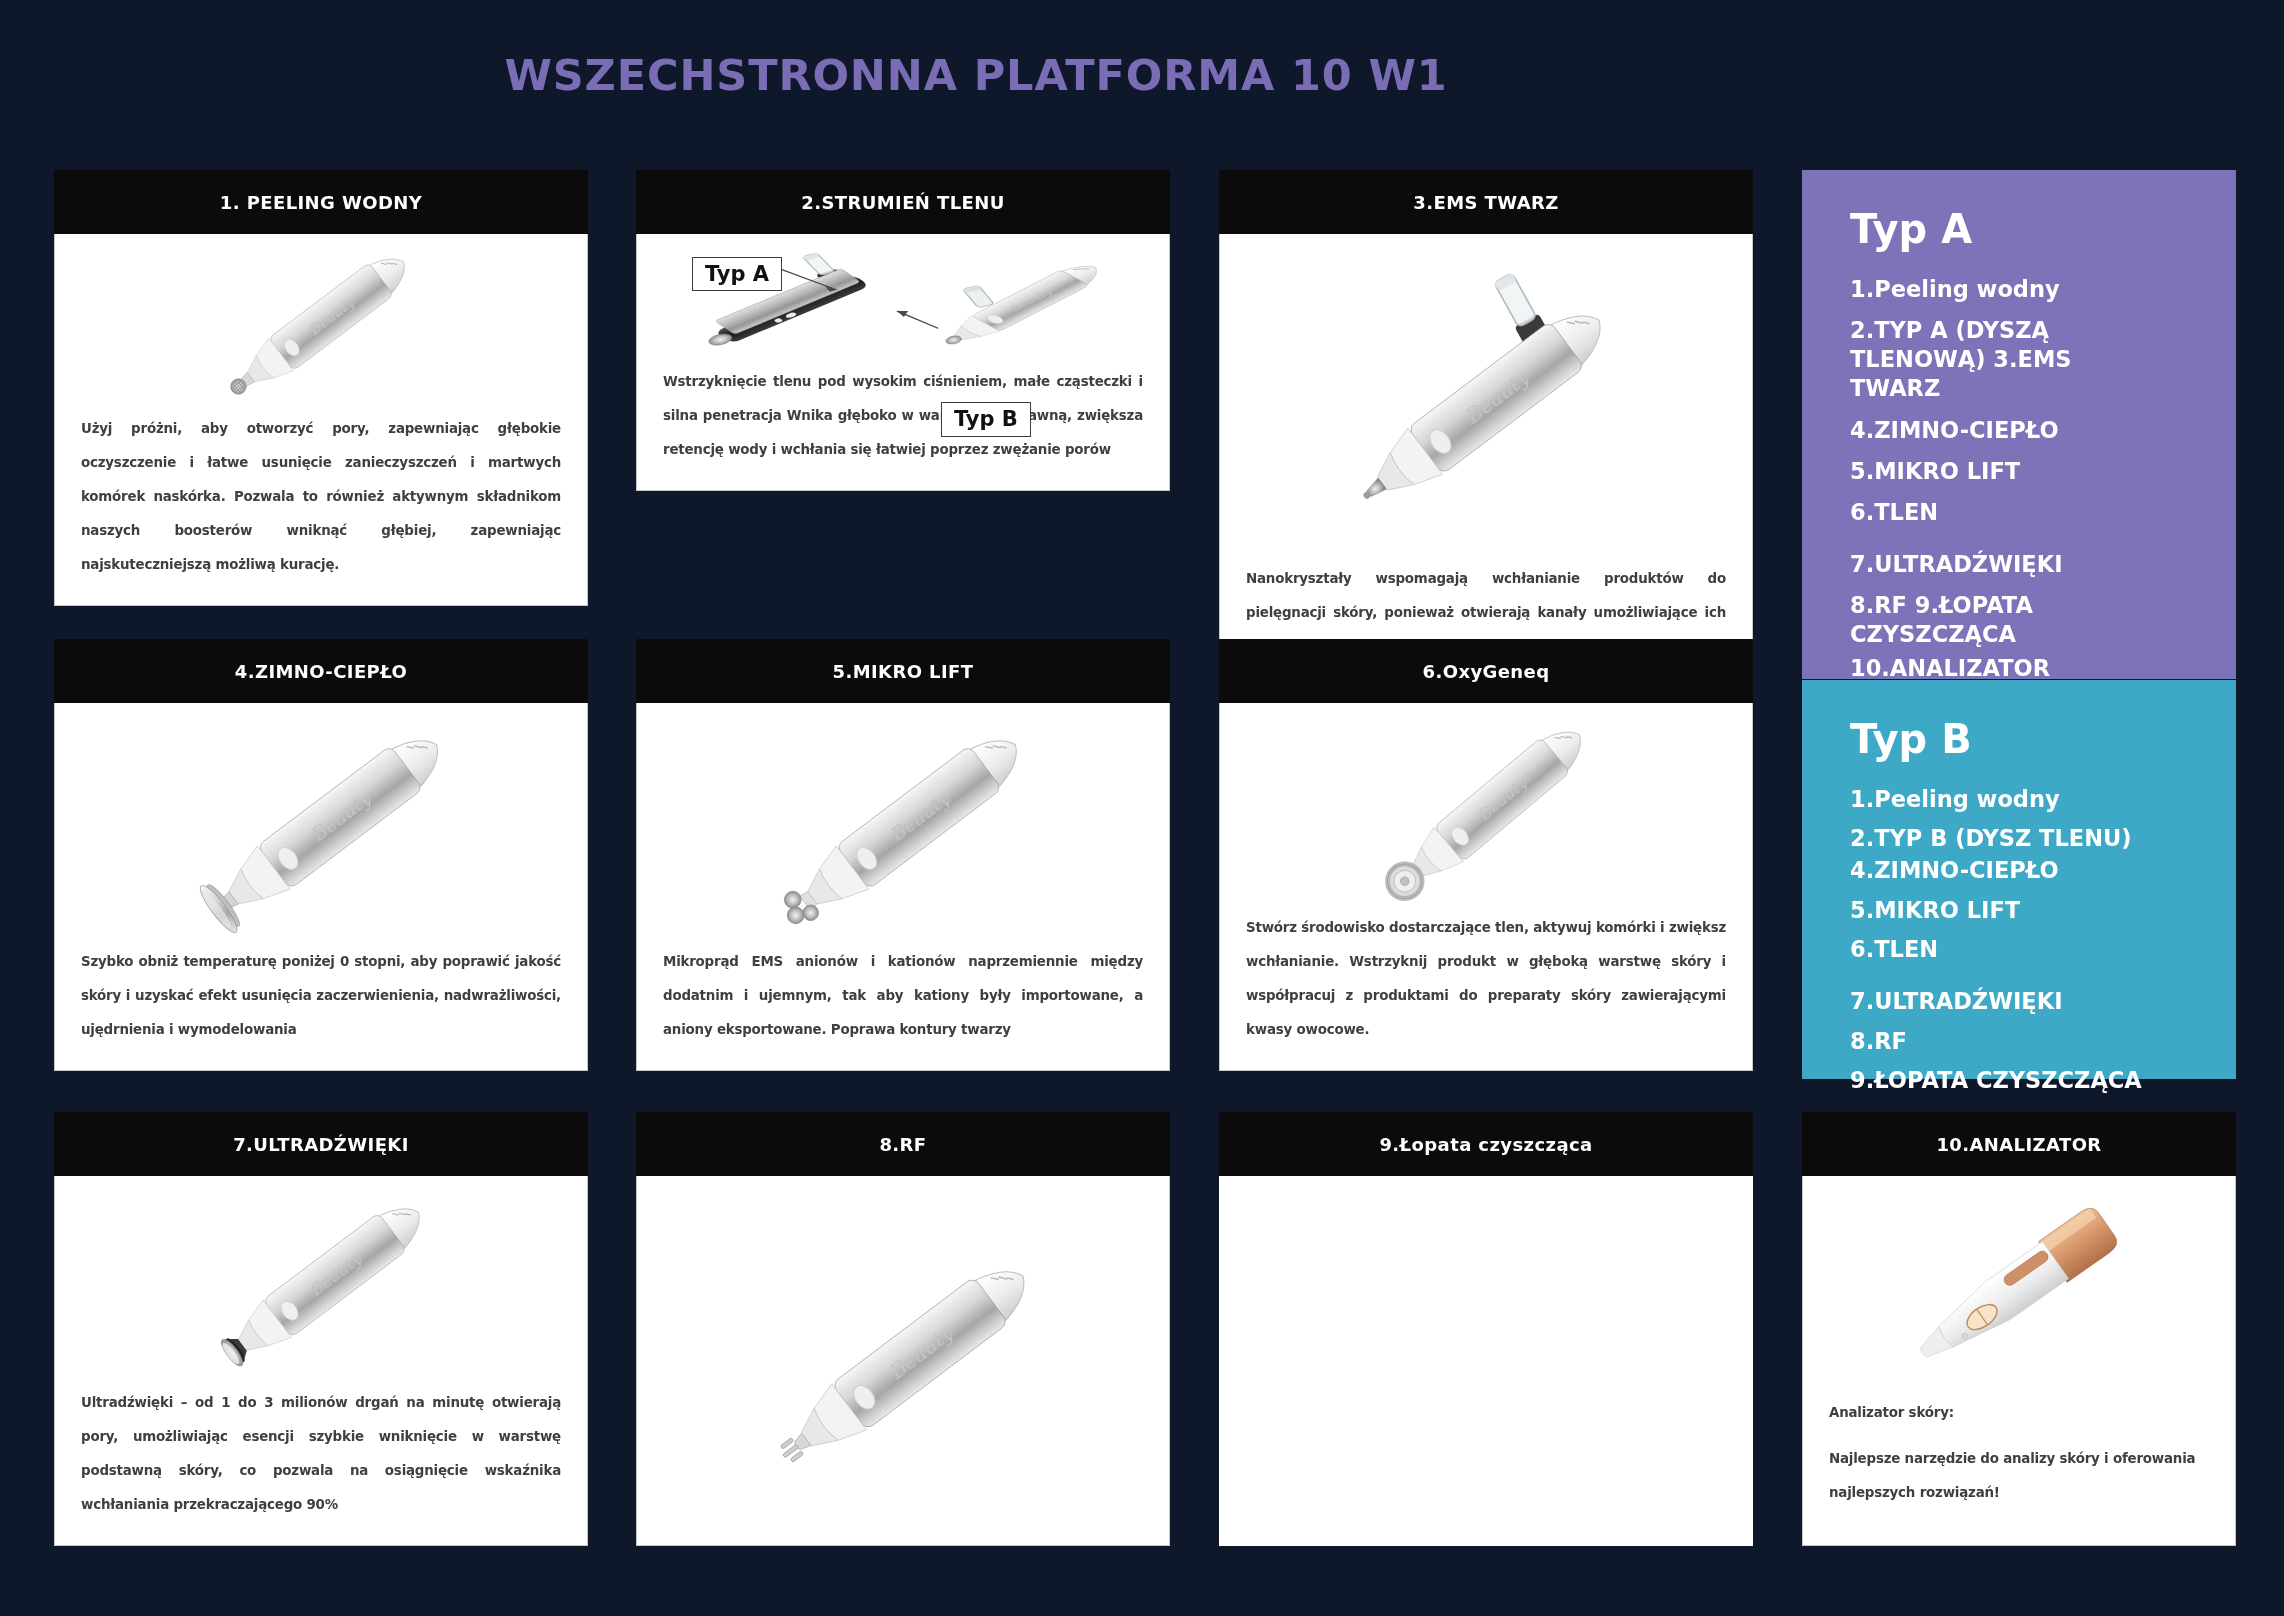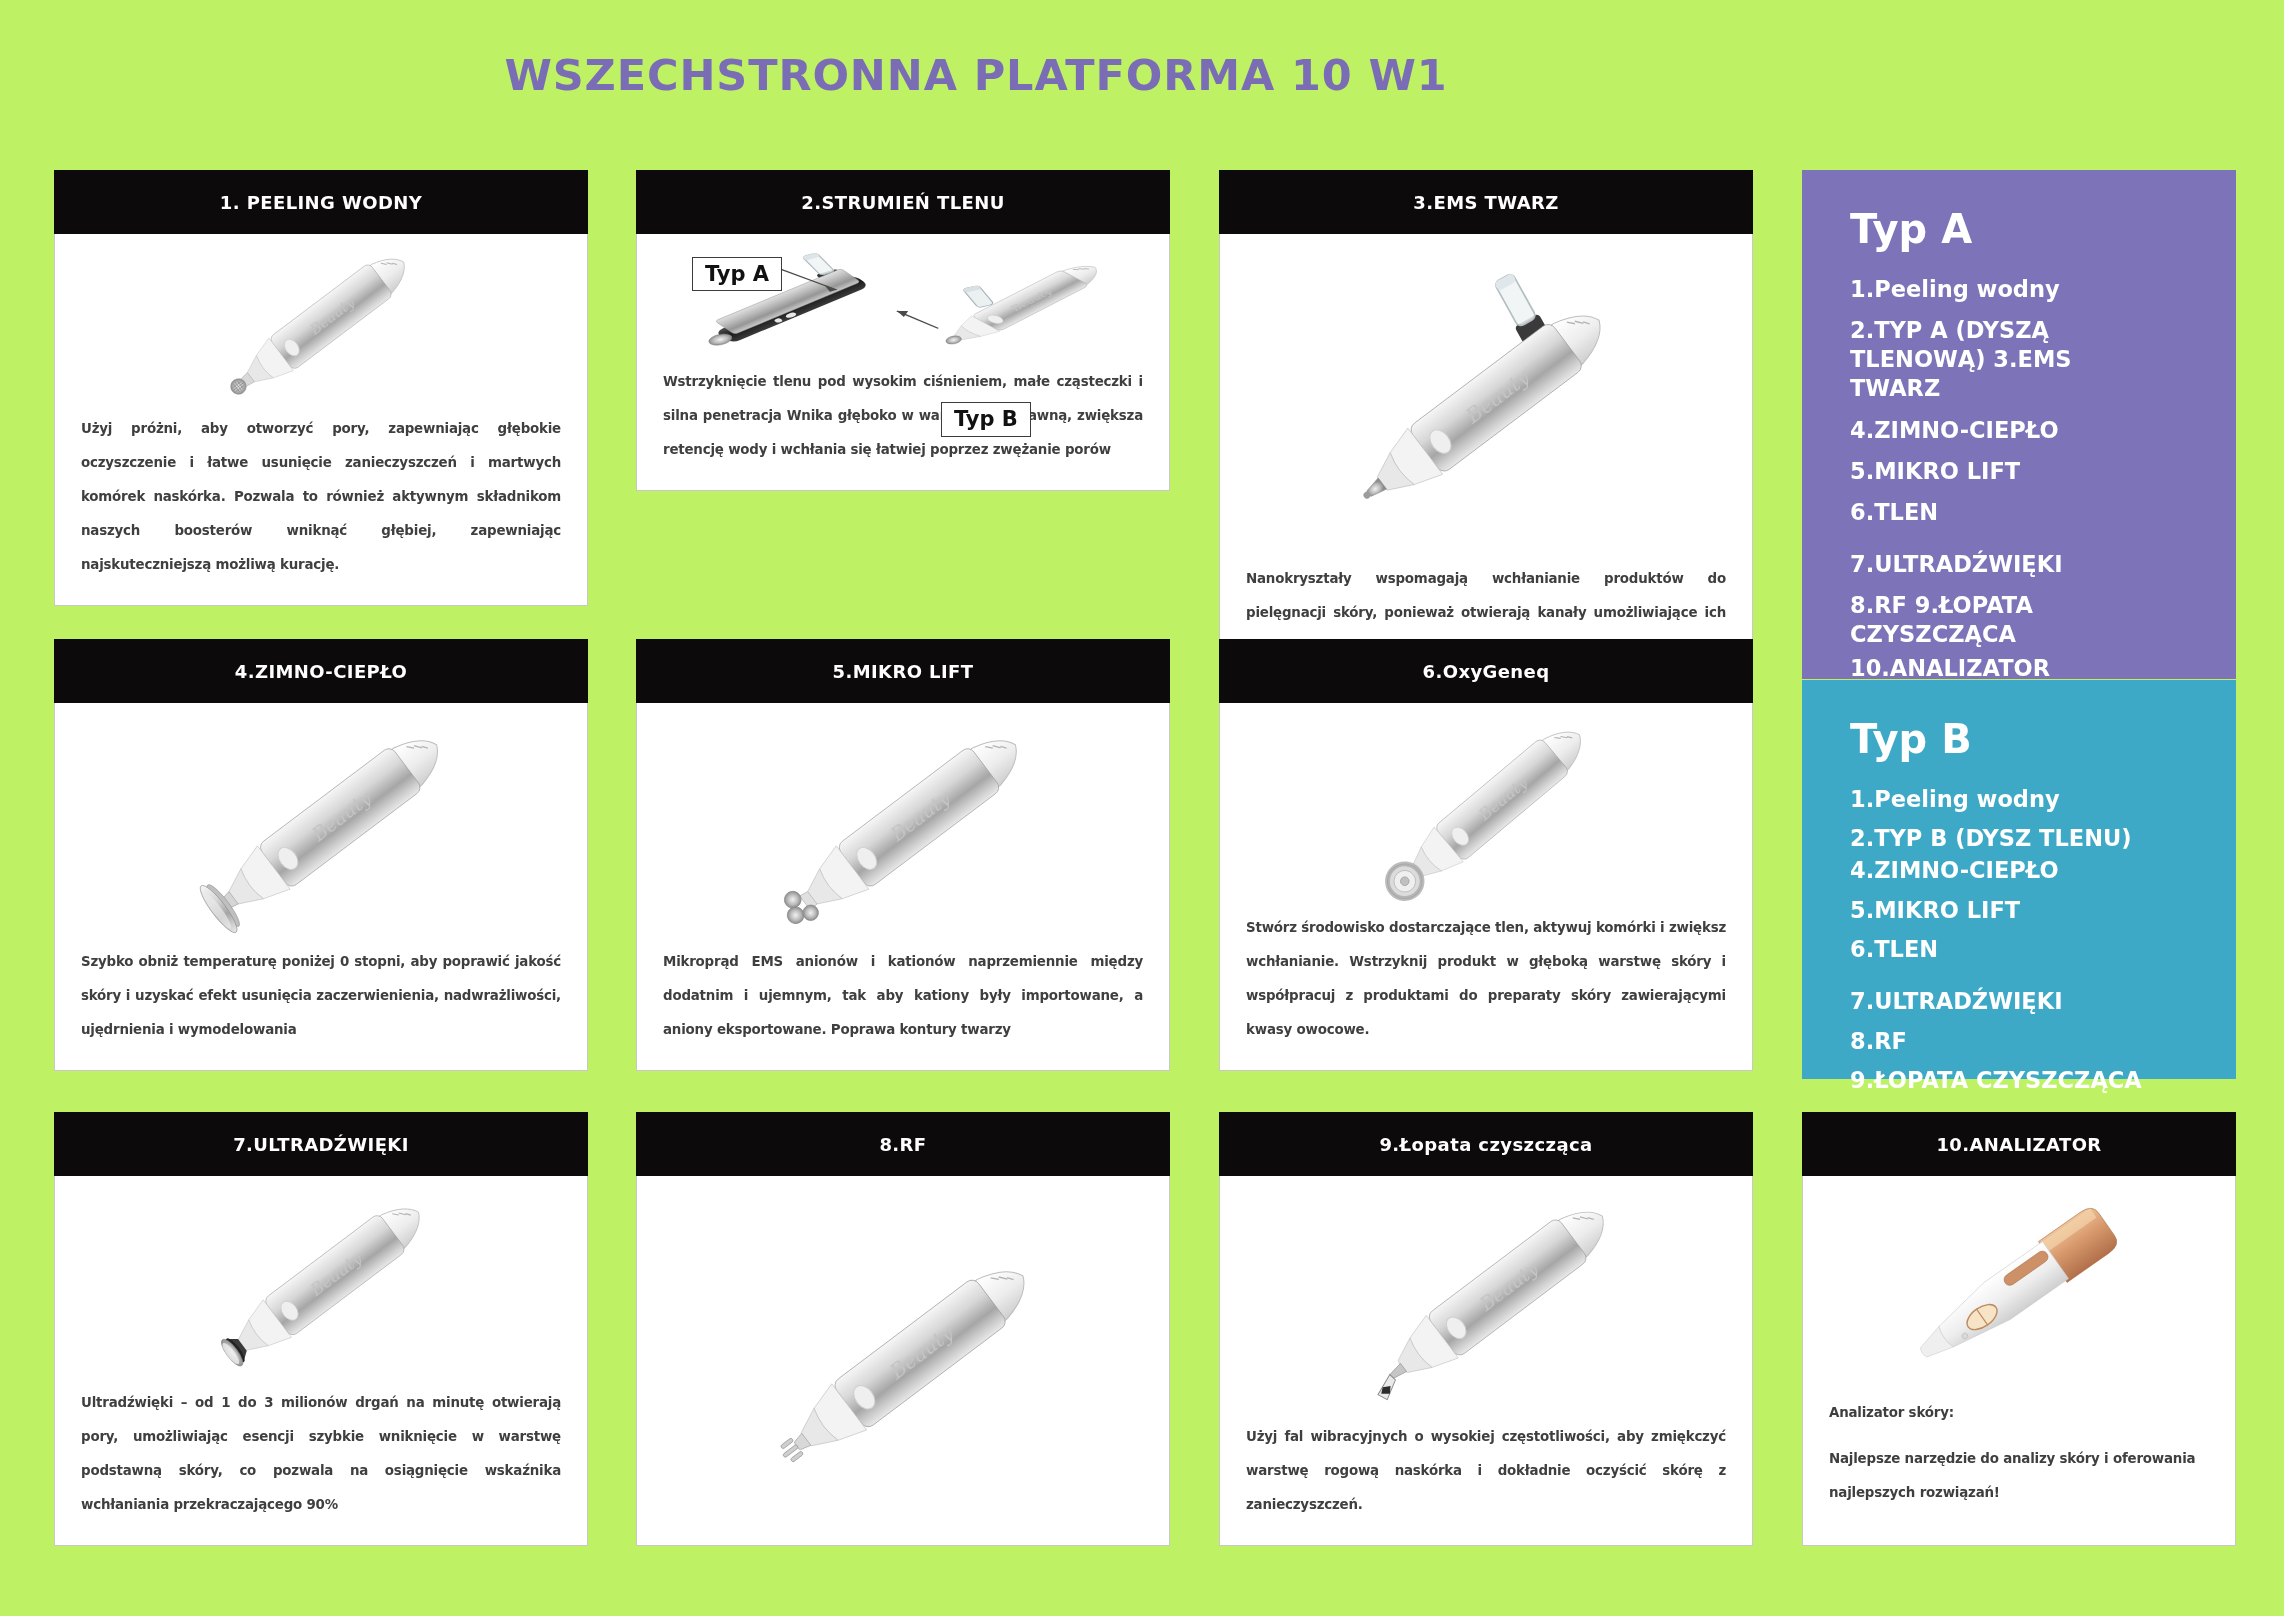--- a/index.html
+++ b/index.html
@@ -4,21 +4,21 @@
 <style>
   :root{
     --title-purple:#7a6db5;
     --panel-purple:#7c73b8;
     --panel-teal:#3ea9c6;
     --header-black:#0d0a0b;
   }
   *{box-sizing:border-box;}
   body{margin:0;background:#ffffff;}
   .page{
-    position:relative;width:2284px;height:1617px;background:#bef264;
+    position:relative;width:2284px;height:1617px;background:#0f172a;
     font-family:"DejaVu Sans","Liberation Sans",sans-serif;overflow:hidden;
   }
   .page-title{
     position:absolute;top:21px;left:0;width:1952px;text-align:center;
     font-size:43px;font-weight:bold;color:var(--title-purple);letter-spacing:0.9px;
   }
   .card{
     position:absolute;width:534px;display:flex;flex-direction:column;background:#fff;
   }
   .card-header{
@@ -317,33 +317,20 @@
           </g>
         </svg>
       </div>
     </div>
   </section>
 
   <section class="card" style="left:1219px;top:1112px;height:434px;">
     <header class="card-header">
       <span>9.Łopata czyszcząca</span>
     </header>
-    <div class="card-body">
-      <div class="card-img">
-        <svg class="scene" viewBox="0 0 618 300" preserveAspectRatio="xMidYMid meet">
-          <g transform="translate(325,145) rotate(-37) scale(0.78)">
-            <use href="#pen"></use>
-            <path d="M-190,-6 L-214,-2 L-214,6 L-190,10 Z" fill="#c6c6c6" stroke="#929292"></path>
-            <path d="M-214,-2 L-248,12 L-241,27 L-212,10 Z" fill="#e9e9e9" stroke="#8a8a8a" stroke-width="1.5"></path>
-            <path d="M-243,14 L-232,22 L-224,13 L-235,7 Z" fill="#2c2c2c"></path>
-          </g>
-        </svg>
-      </div>
-      <p class="card-desc">Użyj fal wibracyjnych o wysokiej częstotliwości, aby zmiękczyć warstwę rogową naskórka i dokładnie oczyścić skórę z zanieczyszczeń.</p>
-    </div>
   </section>
 
   <section class="card" style="left:1802px;top:1112px;width:434px;height:434px;">
     <header class="card-header">
       <span>10.ANALIZATOR</span>
     </header>
     <div class="card-body">
       <div class="card-img">
         <svg class="scene" viewBox="0 0 500 330" preserveAspectRatio="xMidYMid meet">
           <g transform="translate(245,168) rotate(-35) scale(0.85)">

